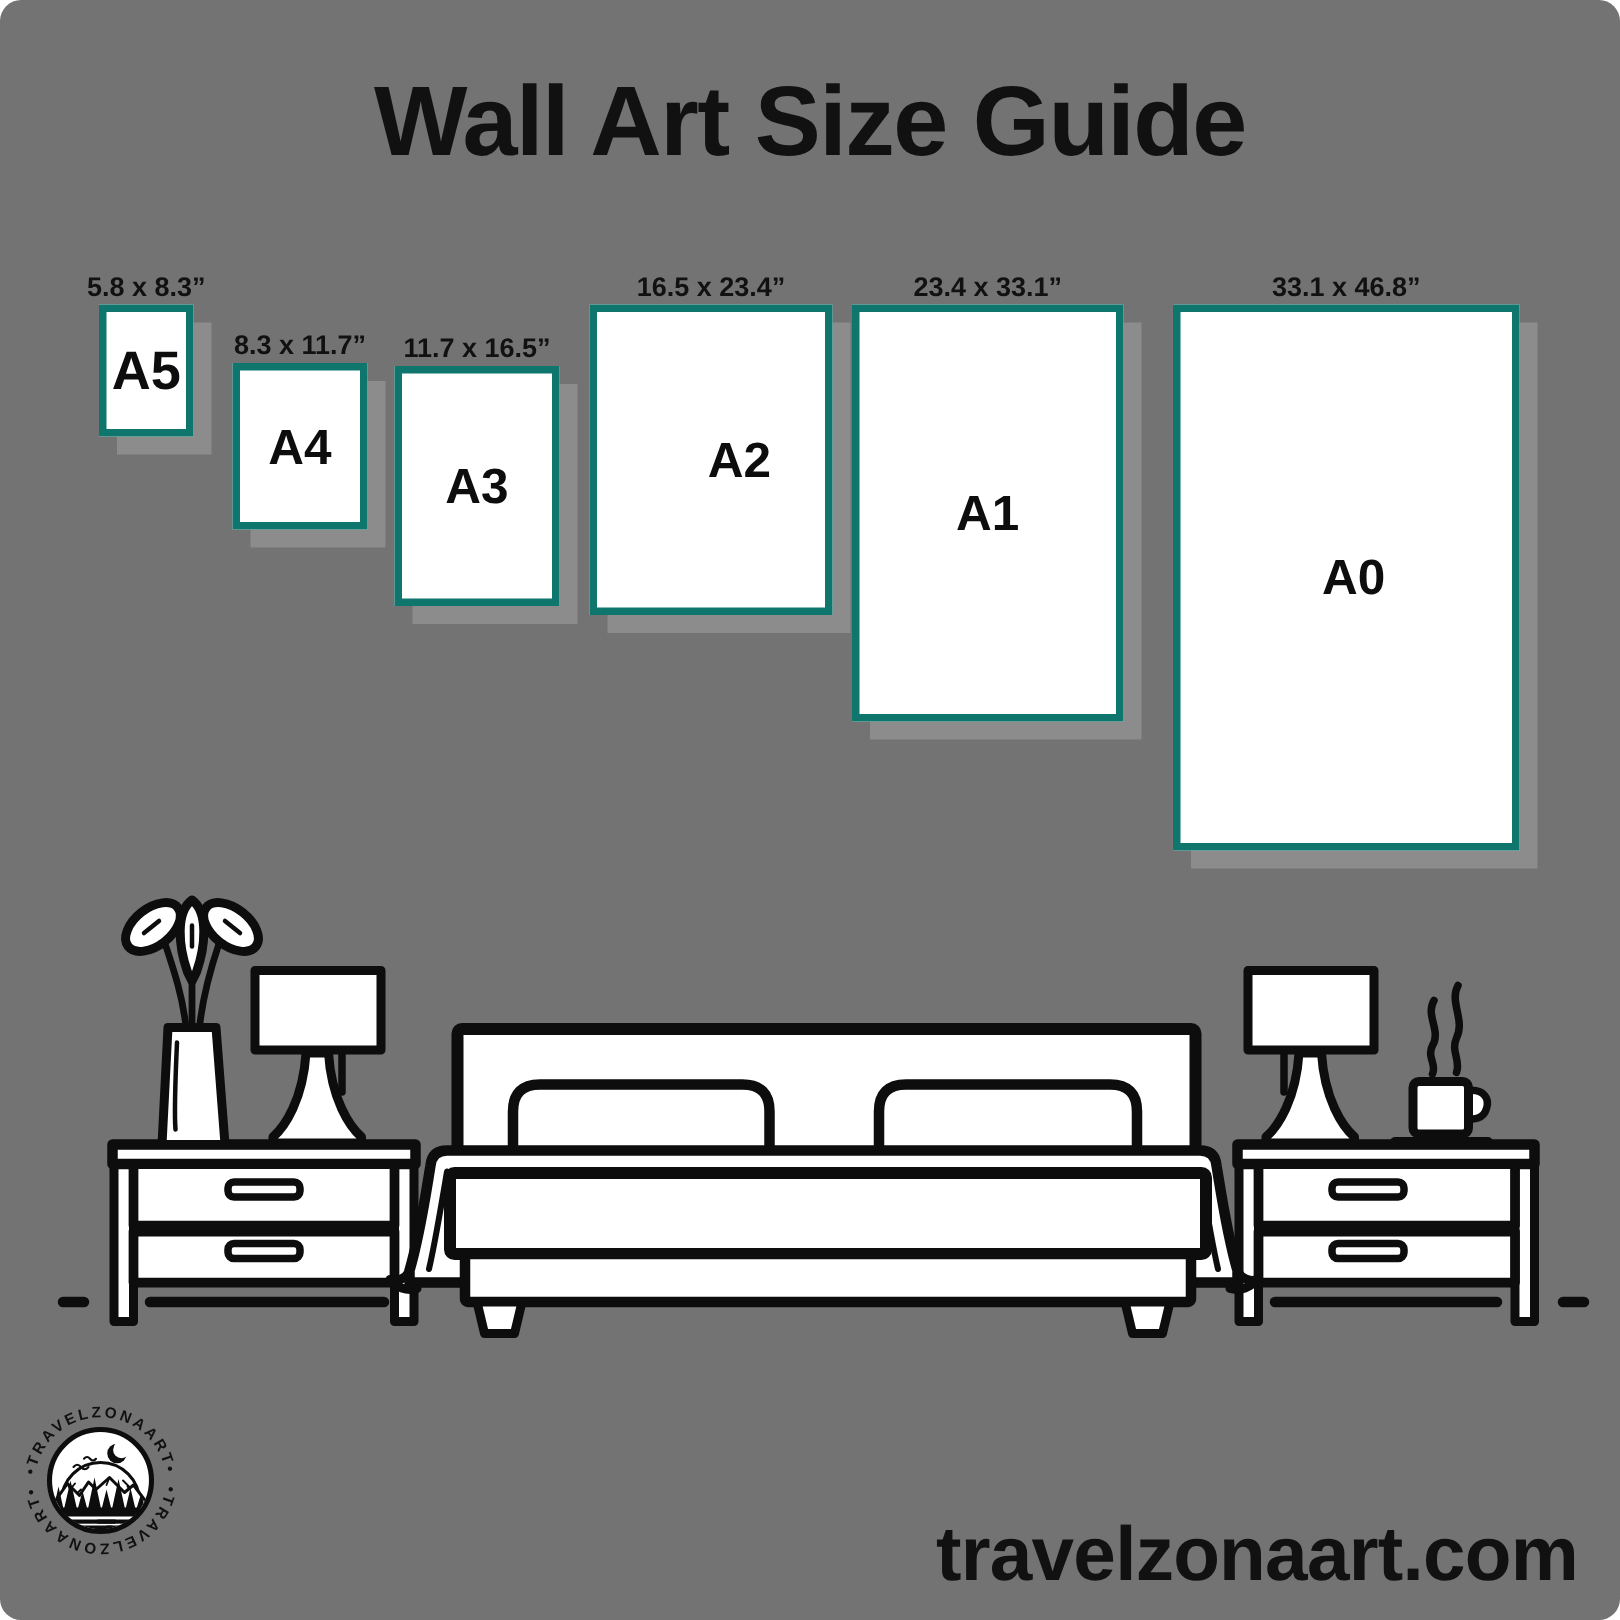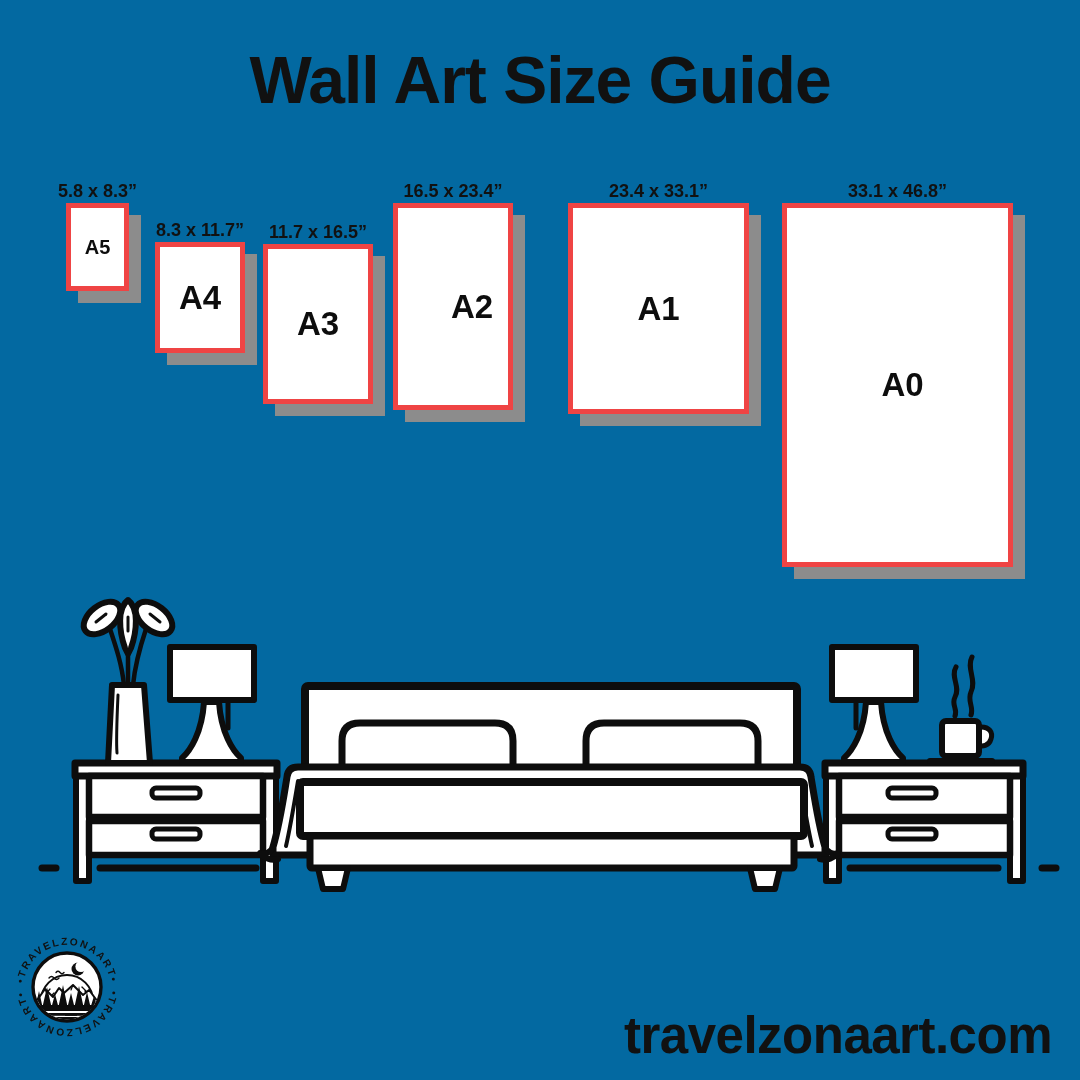--- a/index.html
+++ b/index.html
@@ -1,40 +1,40 @@
 <!DOCTYPE html>
 <html><head>
 <meta charset="utf-8">
 <style>
   html,body{margin:0;padding:0;background:#ffffff;}
   .canvas{
-    position:relative;width:1080px;height:1080px;background:#0369a1;overflow:hidden;
-    font-family:"Liberation Sans",sans-serif;color:#0d0d0d;
+    position:relative;width:1080px;height:1080px;background:#737373;overflow:hidden;
+    font-family:"Liberation Sans",sans-serif;color:#0d0d0d;border-radius:14px;
   }
   .title{
     position:absolute;top:42px;left:0;width:1080px;margin:0;
     text-align:center;font-size:66px;font-weight:700;letter-spacing:-1px;color:#111111;
   }
   .size-box{
     position:absolute;box-sizing:border-box;background:#ffffff;
-    border:5px solid #ef4444;box-shadow:12px 12px 0 0 #8c8c8c;
+    border:5px solid #0f766e;box-shadow:12px 12px 0 0 #8c8c8c;
     display:flex;align-items:center;justify-content:center;
   }
   .size-code{font-weight:700;font-size:33px;color:#0d0d0d;}
   .size-dim{
     position:absolute;top:-27px;left:50%;transform:translateX(-50%);
     font-weight:700;font-size:18px;white-space:nowrap;color:#111111;
   }
   .box-a5{left:66px;top:203px;width:63px;height:88px;}
   .box-a4{left:155px;top:203px;width:90px;height:111px;margin-top:39px;}
   .box-a3{left:263px;top:203px;width:110px;height:160px;margin-top:41px;}
-  .box-a2{left:393px;top:203px;width:120px;height:207px;padding-left:38px;}
-  .box-a1{left:568px;top:203px;width:181px;height:211px;}
+  .box-a2{left:393px;top:203px;width:162px;height:207px;padding-left:38px;}
+  .box-a1{left:568px;top:203px;width:181px;height:278px;}
   .box-a0{left:782px;top:203px;width:231px;height:364px;padding-left:10px;}
-  .box-a5 .size-code{font-size:20px;}
+  .box-a5 .size-code{font-size:36px;}
   .scene{position:absolute;left:40px;top:595px;width:1000px;height:300px;overflow:visible;}
   .logo{position:absolute;left:8px;top:928px;width:118px;height:118px;overflow:visible;}
   .website{
     position:absolute;top:1006px;right:28px;
     font-size:51px;font-weight:700;letter-spacing:-0.5px;color:#111111;margin-left:15px;
   }
   .logo text{font-family:"Liberation Sans",sans-serif;font-weight:700;font-size:10.2px;letter-spacing:2px;fill:#111111;}
 </style>
 </head>
 <body>

